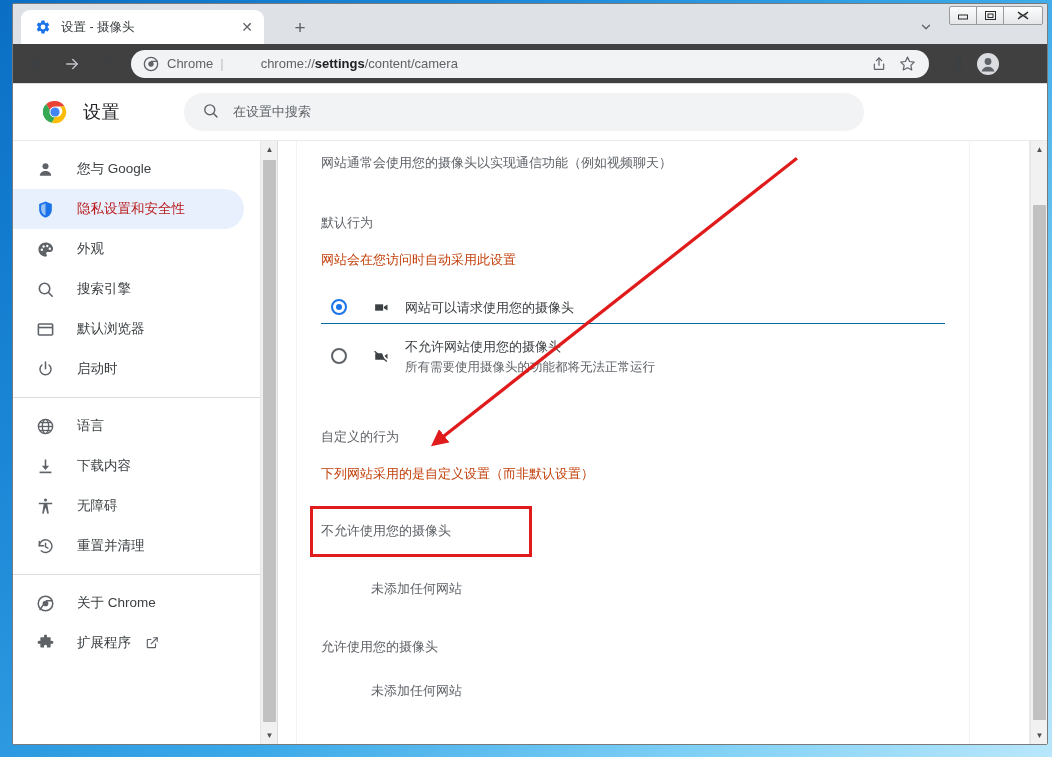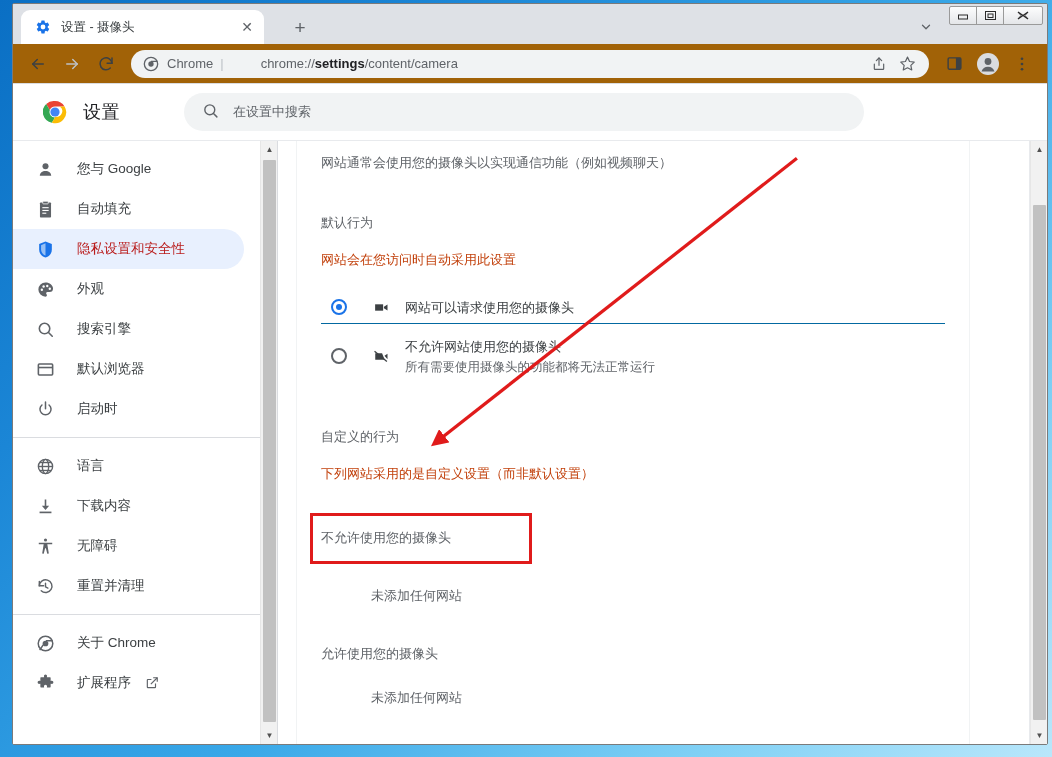--- a/index.html
+++ b/index.html
@@ -75,21 +75,21 @@
     background: linear-gradient(#fdfdfd,#e4e6e9);
     display: flex; align-items: center; justify-content: center;
     margin-left: -1px;
     color: #2b2b2b;
   }
   .capbtn:first-child { border-radius: 2px 0 0 2px; }
   .capbtn:last-child { width: 40px; border-radius: 0 2px 2px 0; }
 
   
   .toolbar {
-    height: 40px; background: #a16207;
+    height: 40px; background: #404040;
     display: flex; align-items: center;
     padding: 0 8px;
     border-bottom: 1px solid #dadce0;
   }
   .tb-icon {
     width: 30px; height: 30px; flex: 0 0 30px;
     display: flex; align-items: center; justify-content: center;
     color: #5f6368; border-radius: 50%;
     margin: 0 2px;
   }
@@ -418,32 +418,20 @@
         <div class="nav-item">
           <span class="nav-icon">
             <svg viewBox="0 0 24 24" width="19" height="19" fill="#5f6368">
                 <circle cx="12" cy="8" r="3.8"></circle>
                 <path d="M4.8 20c0-3.8 3.2-6 7.2-6s7.2 2.2 7.2 6z"></path>
               </svg>
           </span>
           <span class="nav-label">您与 Google</span>
         </div>
 
-        <div class="nav-item">
-          <span class="nav-icon">
-            <svg viewBox="0 0 24 24" width="19" height="19" fill="#5f6368">
-              <path d="M6 3h12a1 1 0 0 1 1 1v17a1 1 0 0 1-1 1H6a1 1 0 0 1-1-1V4a1 1 0 0 1 1-1z"></path>
-              <rect x="8.5" y="1.5" width="7" height="3.4" rx="1" fill="#5f6368" stroke="#fff" stroke-width="1"></rect>
-              <rect x="8" y="9" width="8" height="1.4" fill="#fff"></rect>
-                <rect x="8" y="12.5" width="8" height="1.4" fill="#fff"></rect>
-                <rect x="8" y="16" width="5" height="1.4" fill="#fff"></rect>
-            </svg>
-          </span>
-          <span class="nav-label">自动填充</span>
-        </div>
 
         <div class="nav-item active">
           <span class="nav-icon">
             <svg viewBox="0 0 24 24" width="19" height="19" fill="#1a73e8">
               <path d="M12 1.8 4 5v7c0 5 3.4 9.1 8 10.2 4.6-1.1 8-5.2 8-10.2V5z"></path>
               <path d="M12 4.2v15.4c-3.1-.9-5.6-4-5.6-7.6V6.5z" fill="#fff" opacity=".55"></path>
             </svg>
           </span>
           <span class="nav-label">隐私设置和安全性</span>
         </div>
@@ -611,21 +599,21 @@
               <span class="radio-texts">
                 <div class="radio-label">不允许网站使用您的摄像头</div>
                 <div class="radio-desc">所有需要使用摄像头的功能都将无法正常运行</div>
               </span>
             </div>
 
             <div class="sec-title" style="margin-top:46px">自定义的行为</div>
             <div class="sec-sub">下列网站采用的是自定义设置（而非默认设置）</div>
 
             <div style="margin-top:25px">
-              <div class="group-title highlighted" style="margin-top:8px">不允许使用您的摄像头</div>
+              <div class="group-title highlighted" style="margin-top:1px">不允许使用您的摄像头</div>
               <div class="group-empty">未添加任何网站</div>
             </div>
 
             <div style="margin-top:40px">
               <div class="group-title" style="margin-top:0">允许使用您的摄像头</div>
               <div class="group-empty">未添加任何网站</div>
             </div>
 
           </div>
         </div>

